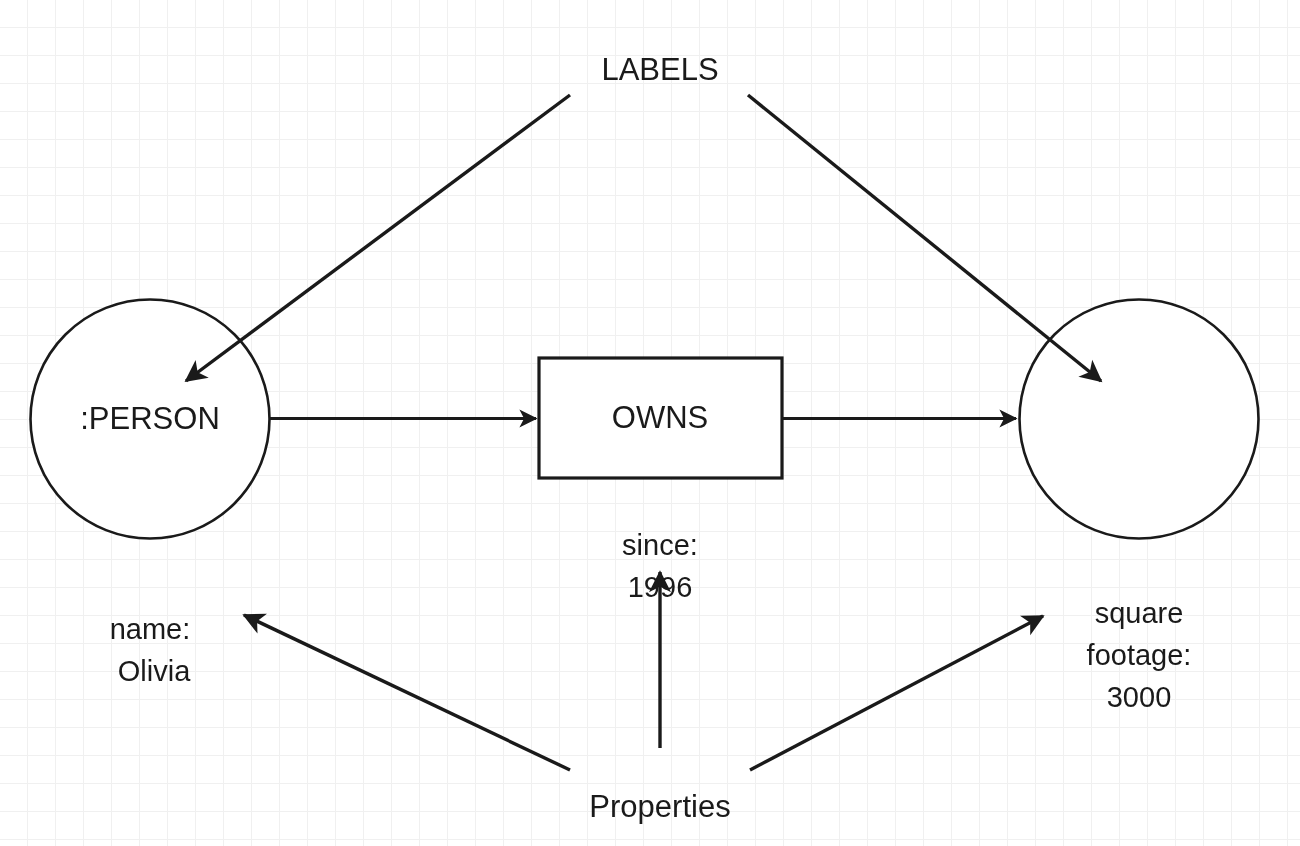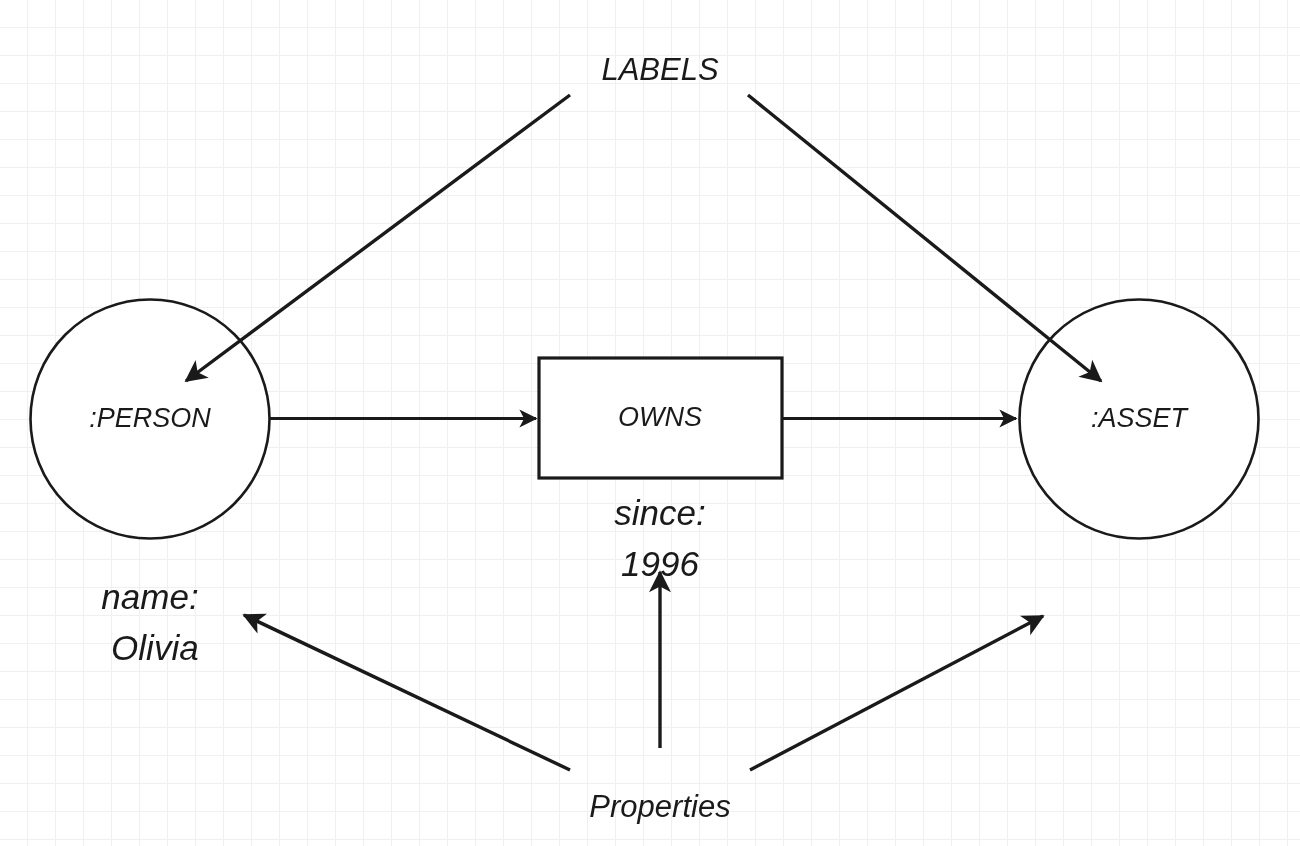--- a/index.html
+++ b/index.html
@@ -18,45 +18,45 @@
       linear-gradient(to right, #e4e4e4 1px, transparent 1px),
       linear-gradient(to bottom, #e4e4e4 1px, transparent 1px);
     background-size:
       28px 28px,
       28px 28px,
       84px 84px,
       84px 84px;
     background-position: -1px -1px, -1px -1px, -1px -1px, -1px -1px;
     overflow: hidden;
     font-family: "Liberation Sans", sans-serif;
-    font-style: italic;
   }
   #diagram-svg {
     position: absolute;
     left: 0;
     top: 0;
     width: 1300px;
     height: 846px;
   }
   .node-label {
     position: absolute;
     font-family: "Liberation Sans", sans-serif;
-    font-size: 27px;
+    font-size: 31px;
     color: #1a1a1a;
     text-align: center;
     white-space: nowrap;
     line-height: 1.32;
   }
   .prop-label {
     position: absolute;
     font-family: "Liberation Sans", sans-serif;
-    font-size: 35px;
+    font-size: 29px;
     color: #1a1a1a;
     text-align: center;
     line-height: 1.45;
+    margin-top: 36px;
   }
   .anno-label {
     position: absolute;
     font-family: "Liberation Sans", sans-serif;
     font-size: 31px;
     color: #1a1a1a;
     text-align: center;
     white-space: nowrap;
   }
   .centered {
@@ -98,28 +98,32 @@
 
     <line x1="750" y1="770" x2="1043" y2="616" stroke="#1a1a1a" stroke-width="3.4" marker-end="url(#arrow-filled)"></line>
   </svg>
 
   <div class="anno-label top-centered" style="left:660px; top:52px;">LABELS</div>
 
   <div class="anno-label top-centered" style="left:660px; top:789px;">Properties</div>
 
   <div class="node-label centered" style="left:150px; top:419px;">:PERSON</div>
 
-  <div class="node-label centered" style="left:1139px; top:419px;">:ASSET</div>
 
   <div class="node-label centered" style="left:660px; top:418px;text-align:center;">OWNS</div>
 
   <div class="prop-label top-centered" style="left:150px; top:572px;text-align:right;">
     <div>name:</div>
     <div>Olivia</div>
   </div>
 
   <div class="prop-label top-centered" style="left:660px; top:488px;">
     <div>since:</div>
     <div>1996</div>
   </div>
 
+  <div class="prop-label top-centered" style="left:1139px; top:556px;">
+    <div>square</div>
+    <div>footage:</div>
+    <div>3000</div>
+  </div>
 
 </div>
 
 </body></html>

